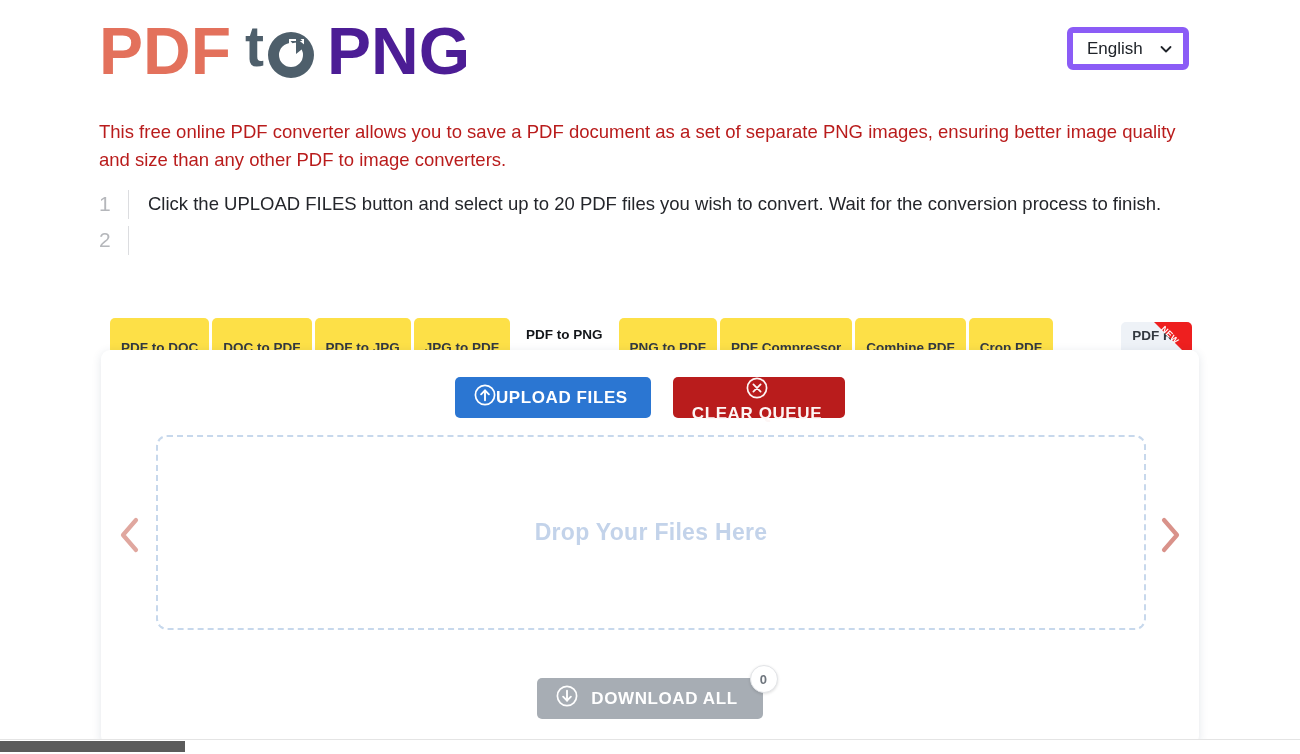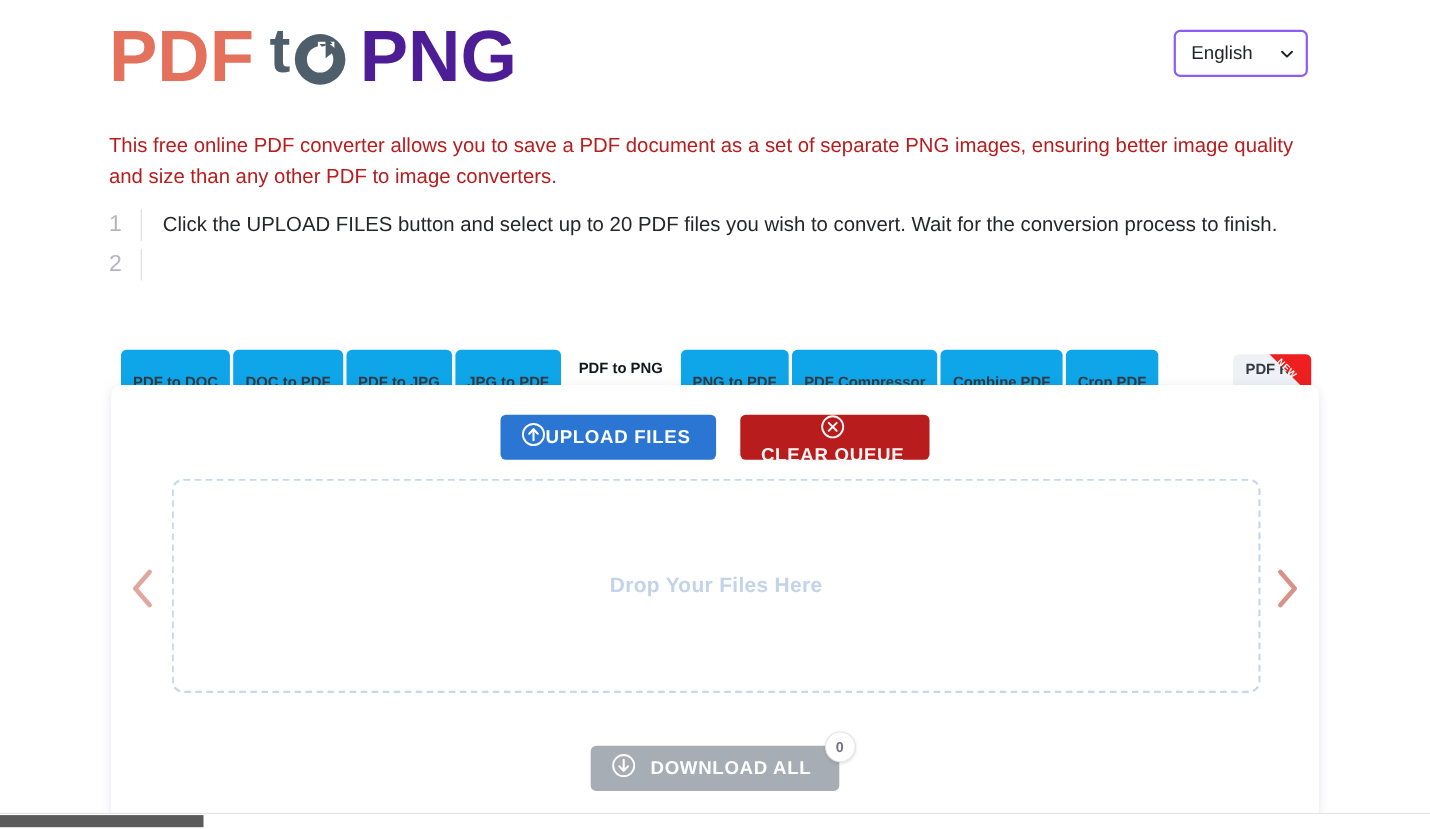--- a/index.html
+++ b/index.html
@@ -32,21 +32,21 @@
     height: 82px;
   }
   .logo-pdf { color: #e3715c; font-size: 66px; letter-spacing: 0px; }
   .logo-t   { color: #4e5f6b; font-size: 57px; margin-left: 14px; }
   .logo-o   { position: relative; width: 50px; height: 50px; margin-left: 3px; margin-top: 9px; }
   .logo-png { color: #4c1d95; font-size: 66px; margin-left: 11px; letter-spacing: 0px;}
   .lang-select {
     position: absolute;
     right: 0; top: 9px;
     width: 122px; height: 43px;
-    border: 2px solid #8b5cf6;
+    border: 6px solid #8b5cf6;
     border-radius: 6px;
     background: #ffffff;
     display: flex; align-items: center;
     justify-content: space-between;
     padding: 0 11px 0 14px;
     cursor: pointer;
   }
   .lang-label { font-size: 17px; color: #20242a; }
   .chev { width: 13px; height: 13px; }
   
@@ -88,21 +88,21 @@
   
   .tabbar {
     position: absolute;
     left: 110px; top: 320px;
     width: 1090px; height: 30px;
     display: flex;
     align-items: flex-end;
     gap: 3px;
   }
   .tab {
-    background: #0ea5e9;
+    background: #fde047;
     color: #333940;
     font-size: 13.5px;
     font-weight: bold;
     height: 28px;
     line-height: 28px;
     padding: 16px 11px;
     border-radius: 5px 5px 0 0;
     white-space: nowrap;
     cursor: pointer;
   }
@@ -177,21 +177,21 @@
     position: absolute;
     left: 55px; top: 85px;
     width: 990px; height: 195px;
     border: 2px dashed #c7d8ec;
     border-radius: 11px;
     display: flex;
     align-items: center;
     justify-content: center;
   }
   .dropzone-txt {
-    font-size: 19px;
+    font-size: 23px;
     font-weight: bold;
     color: #c3d3ea;
     letter-spacing: 0.3px;
   }
   .arrow {
     position: absolute;
     top: 163px;
     width: 34px; height: 44px;
     cursor: pointer;
   }

